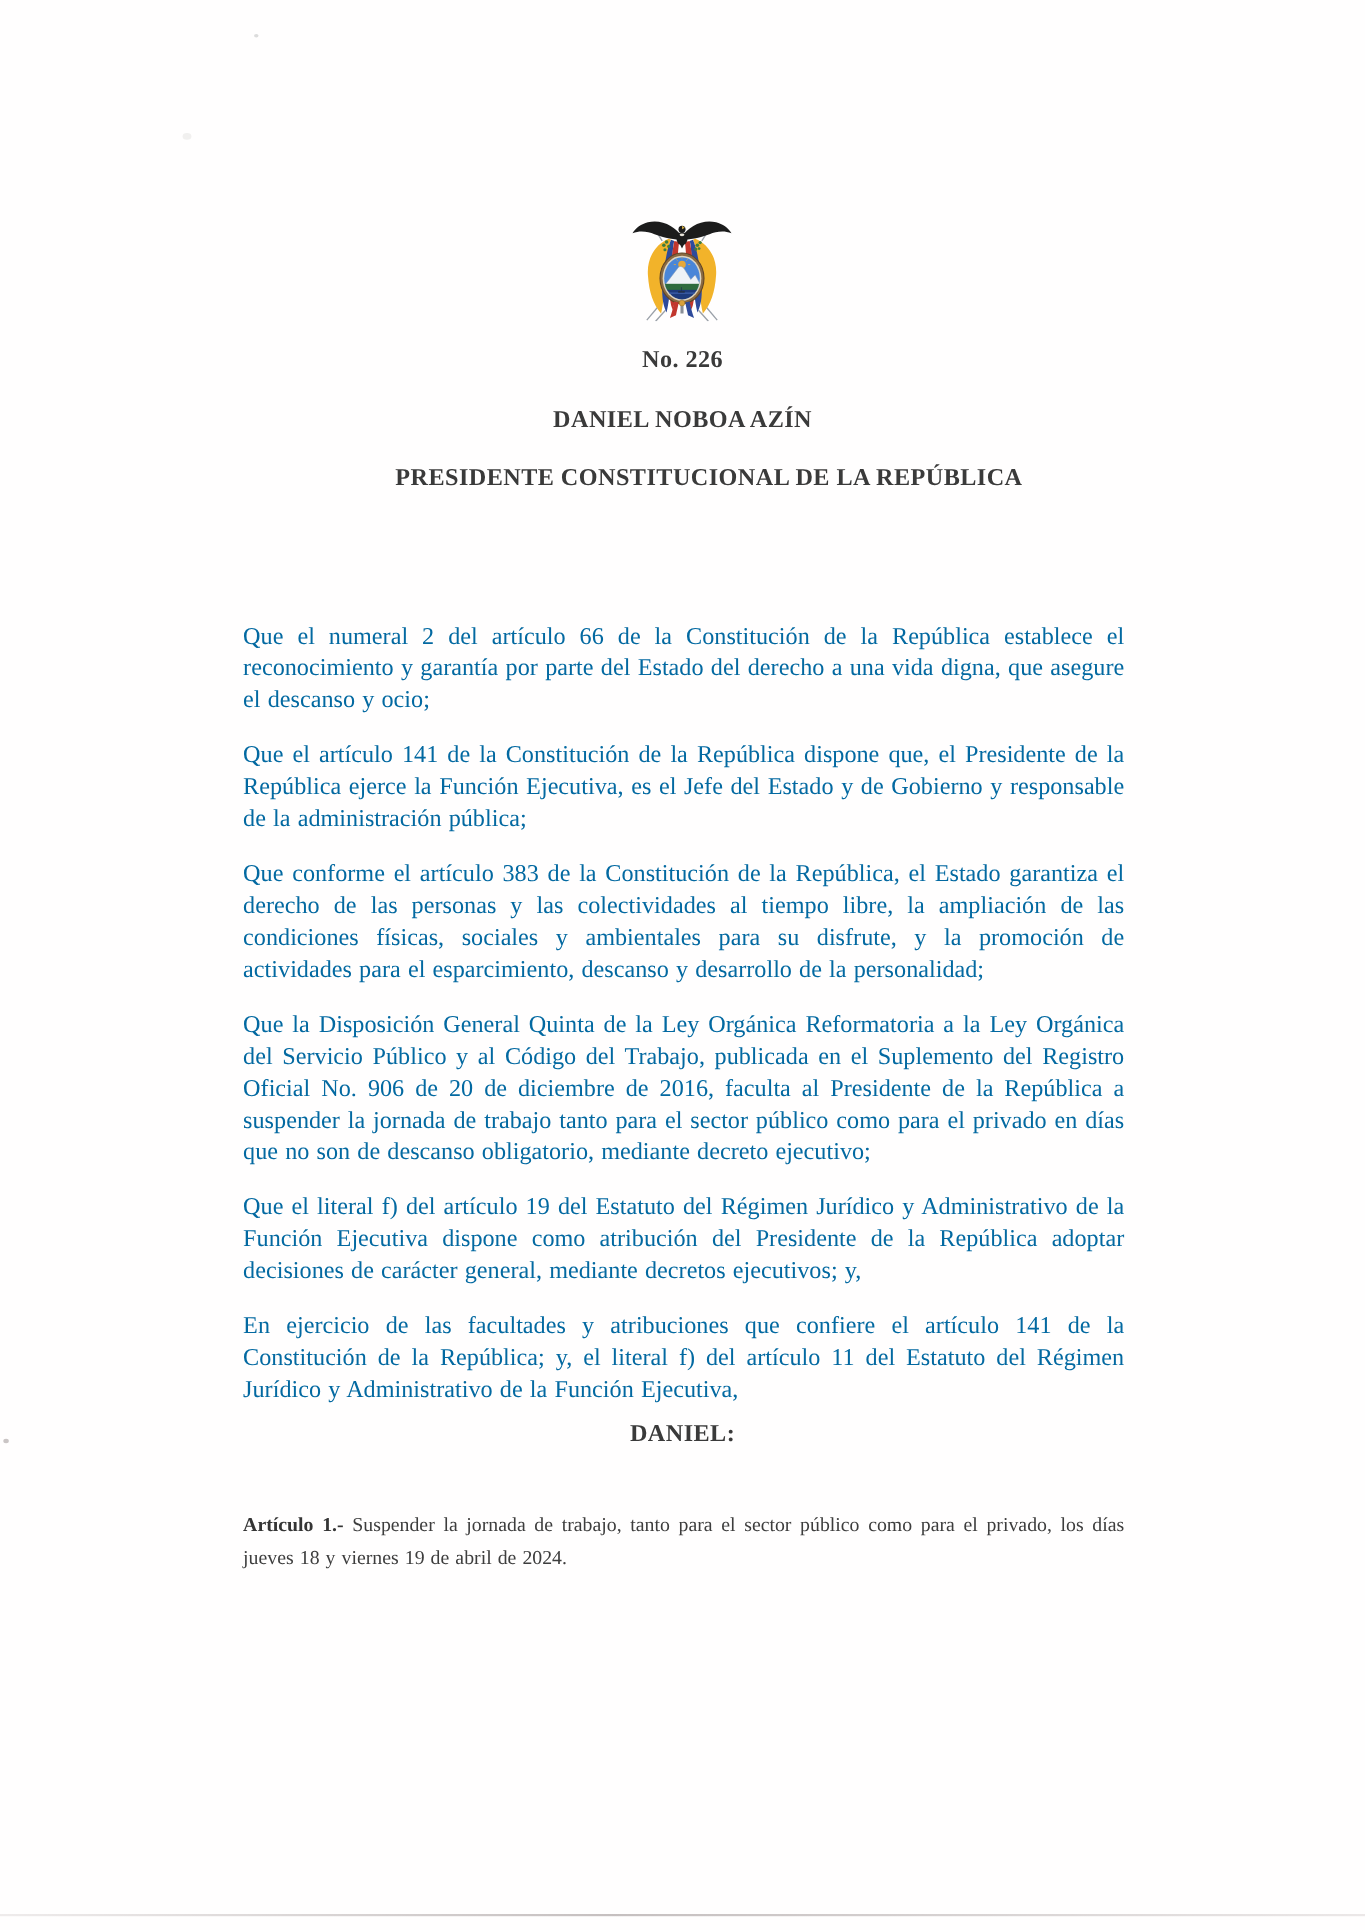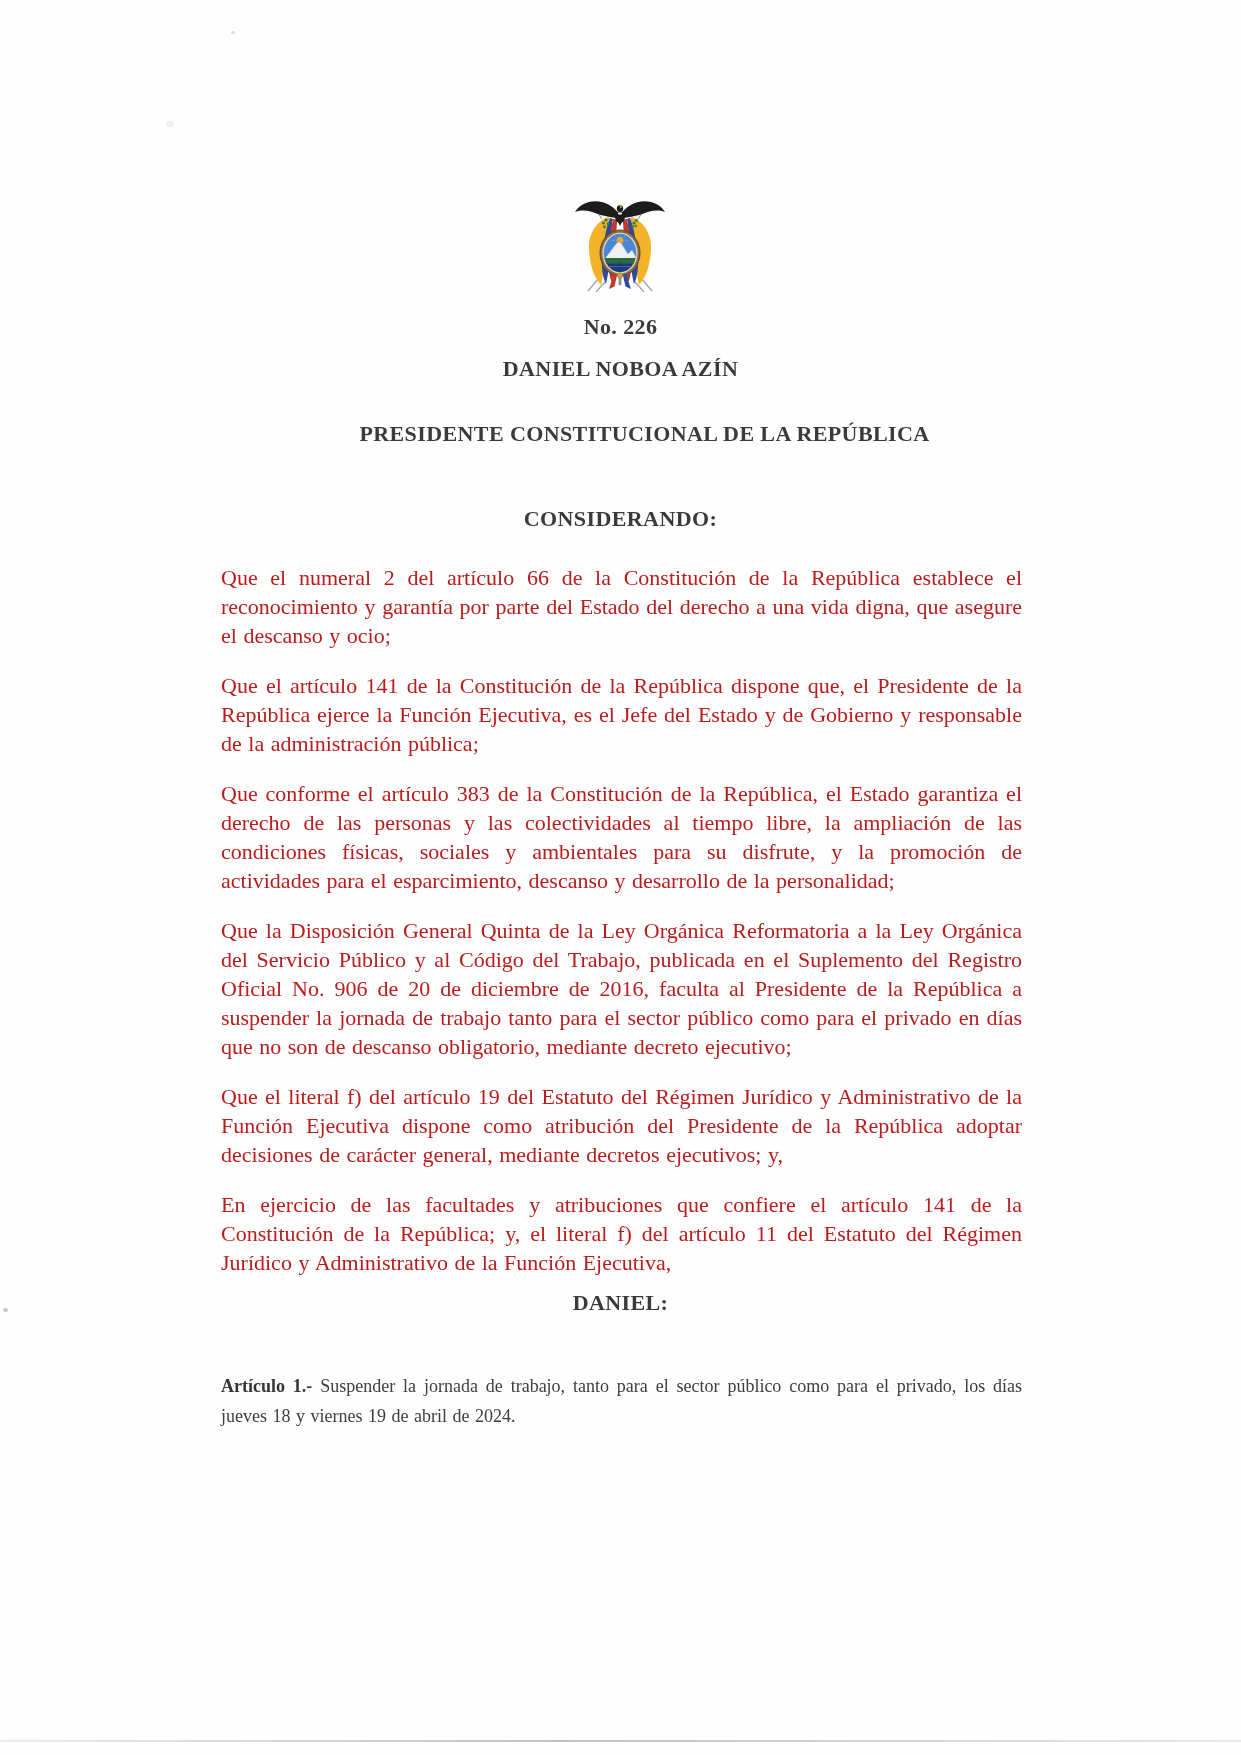--- a/index.html
+++ b/index.html
@@ -13,35 +13,35 @@
   }
   
   .h{
     position:absolute;left:0;width:100%;
     text-align:center;font-weight:bold;
     font-size:22px;line-height:26px;
     letter-spacing:0.4px;color:#3a3a3a;
     white-space:nowrap;
   }
   #h-number{top:314px;}
-  #h-name{top:356px;}
+  #h-name{top:368px;}
   #h-title{top:421px;padding-left:24px;}
   #h-considerando{top:506px;}
   #h-decreta{top:1290px;}
 
   
   .emblem{position:absolute;left:572px;top:192px;width:96px;height:100px;}
   .emblem svg{display:block;width:96px;height:100px;}
 
   
   .body-text{
     position:absolute;left:221px;top:563px;width:801px;
     font-size:22px;line-height:29px;
     text-align:justify;text-justify:inter-word;
-    word-spacing:1px;color:#b91c1c;
+    word-spacing:1px;color:#0369a1;
   }
   .body-text p{margin:0 0 21px 0;}
   .article{
     position:absolute;left:221px;top:1353px;width:801px;
     font-size:18px;line-height:30px;
     text-align:justify;text-justify:inter-word;
     word-spacing:1px;color:#3d3d3d;
   }
   .article b{color:#353535;}
 
@@ -134,21 +134,20 @@
       <path d="M41,82 C40,88 38.5,93 37,97 L42.5,94.5 C43.5,90 44.5,86 45,83 Z" fill="#c2372e"></path>
       <path d="M55,82 C56,88 57.5,93 59,97 L53.5,94.5 C52.5,90 51.5,86 51,83 Z" fill="#2e4a9b"></path>
       <rect x="46.6" y="84" width="2.8" height="9" fill="#8a8f98"></rect>
       <circle cx="48" cy="83.5" r="2.6" fill="#d9a13a" stroke="#9c7427" stroke-width="0.5"></circle>
     </svg>
   </div>
 
   <div class="h" id="h-number">No. 226</div>
   <div class="h" id="h-name">DANIEL NOBOA AZÍN</div>
   <div class="h" id="h-title">PRESIDENTE CONSTITUCIONAL DE LA REPÚBLICA</div>
-  <div class="h" id="h-considerando">CONSIDERANDO:</div>
 
   <div class="body-text">
     <p>Que el numeral 2 del artículo 66 de la Constitución de la República establece el reconocimiento y garantía por parte del Estado del derecho a una vida digna, que asegure el descanso y ocio;</p>
     <p>Que el artículo 141 de la Constitución de la República dispone que, el Presidente de la República ejerce la Función Ejecutiva, es el Jefe del Estado y de Gobierno y responsable de la administración pública;</p>
     <p>Que conforme el artículo 383 de la Constitución de la República, el Estado garantiza el derecho de las personas y las colectividades al tiempo libre, la ampliación de las condiciones físicas, sociales y ambientales para su disfrute, y la promoción de actividades para el esparcimiento, descanso y desarrollo de la personalidad;</p>
     <p>Que la Disposición General Quinta de la Ley Orgánica Reformatoria a la Ley Orgánica del Servicio Público y al Código del Trabajo, publicada en el Suplemento del Registro Oficial No. 906 de 20 de diciembre de 2016, faculta al Presidente de la República a suspender la jornada de trabajo tanto para el sector público como para el privado en días que no son de descanso obligatorio, mediante decreto ejecutivo;</p>
     <p>Que el literal f) del artículo 19 del Estatuto del Régimen Jurídico y Administrativo de la Función Ejecutiva dispone como atribución del Presidente de la República adoptar decisiones de carácter general, mediante decretos ejecutivos; y,</p>
     <p>En ejercicio de las facultades y atribuciones que confiere el artículo 141 de la Constitución de la República; y, el literal f) del artículo 11 del Estatuto del Régimen Jurídico y Administrativo de la Función Ejecutiva,</p>
   </div>
 

